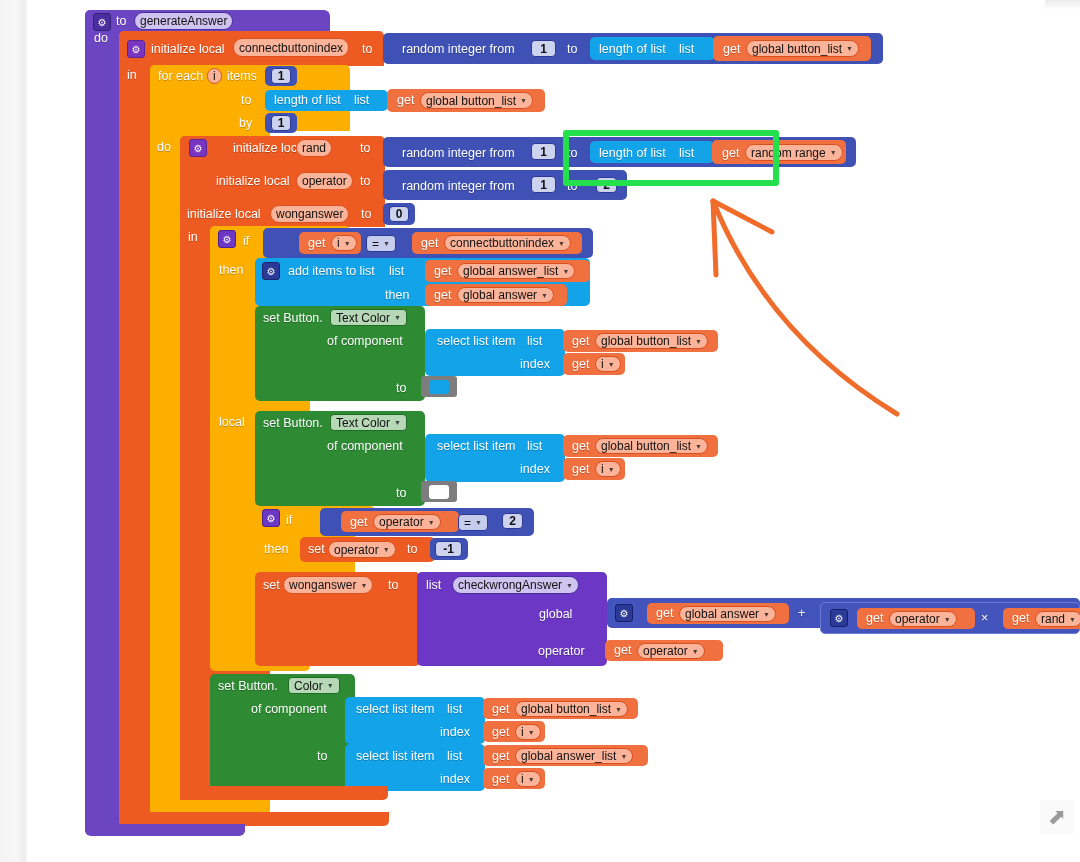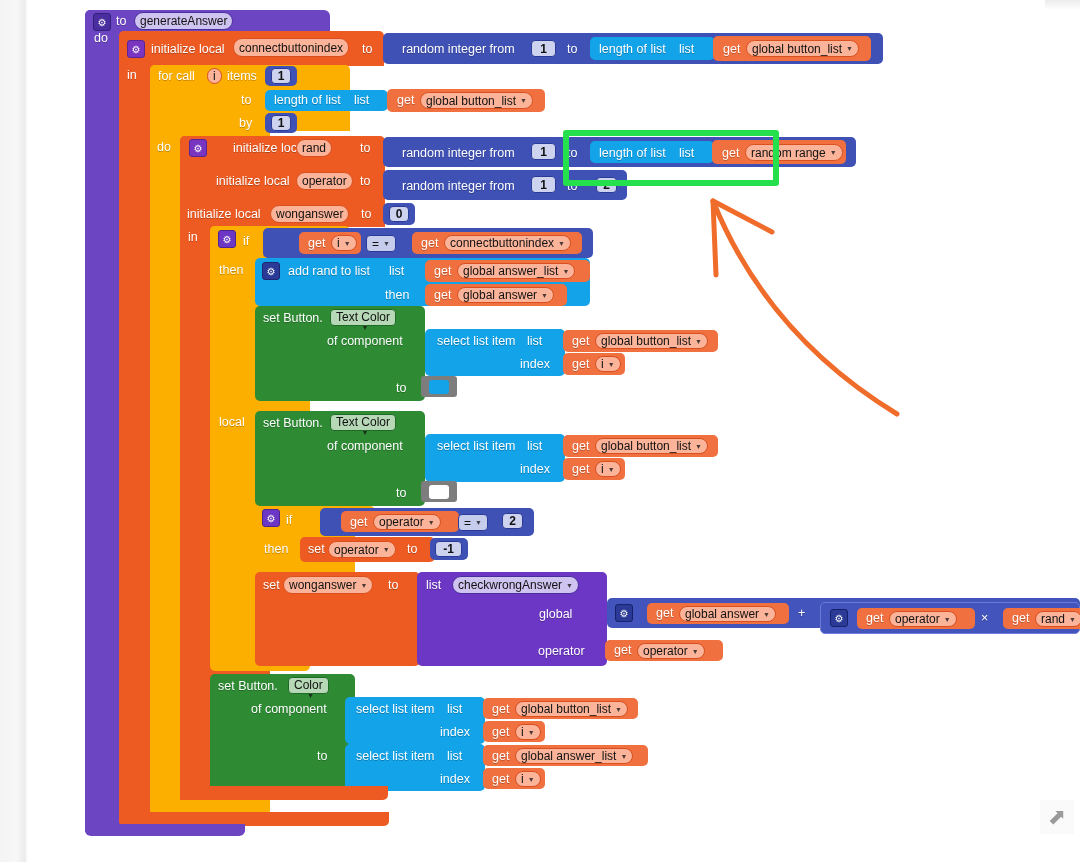--- a/index.html
+++ b/index.html
@@ -32,21 +32,21 @@
   .c-cyan{background:#12a3e8;}
   .c-green{background:#2e8b34;}
   .c-viol{background:#6b37c4;}
 
   
   .field{position:absolute;box-sizing:border-box;border-radius:9px;
          display:flex;align-items:center;padding:0 5px;font-size:12px;
          color:#111;white-space:nowrap;}
   .field.pale-orange{background:#fbb49a;border:1px solid #d94f1e;}
   .field.pale-purple{background:#cfc4ef;border:1px solid #4a2ea0;}
-  .field.pale-green{background:#b6d8b6;border:1px solid #1f6b26;flex-direction:column;}
+  .field.pale-green{background:#b6d8b6;border:1px solid #1f6b26;}
   .field.pale-blue{background:#c6ccec;border:1px solid #2b3a96;}
   .field.num{background:#cdd3ee;border:1px solid #2b3a96;border-radius:4px;
              justify-content:center;font-weight:600;}
   .caret{margin-left:4px;font-size:7px;opacity:.75;}
 
   
   .gear{position:absolute;width:16px;height:16px;border-radius:3px;
         display:flex;align-items:center;justify-content:center;
         font-size:10px;color:#fff;}
   .gear.on-orange{background:#7a35c0;border:1px solid #5a2596;}
@@ -98,21 +98,21 @@
   <div class="lbl" style="left:679px;top:43px;">list</div>
   <div class="blk c-orange-l" style="left:713px;top:36px;width:158px;height:25px;"></div>
   <div class="lbl" style="left:723px;top:43px;">get</div>
   <div class="field pale-orange" style="left:746px;top:40px;height:17px;">
       <span>global button_list</span>
       <span class="caret">▼</span>
     </div>
 
   <div class="blk c-gold" style="left:150px;top:65px;width:120px;height:750px;"></div>
   <div class="blk c-gold" style="left:150px;top:65px;width:200px;height:66px;border-radius:5px 5px 0 0;"></div>
-  <div class="lbl" style="left:158px;top:70px;">for call</div>
+  <div class="lbl" style="left:158px;top:70px;">for each</div>
   <div class="field pale-orange" style="left:207px;top:68px;height:16px;">i</div>
   <div class="lbl" style="left:227px;top:70px;">items</div>
   <div class="blk c-blue" style="left:265px;top:66px;width:32px;height:20px;"></div>
   <div class="field num" style="left:271px;top:68px;width:20px;height:16px;">1</div>
 
   <div class="lbl" style="left:241px;top:94px;">to</div>
   <div class="blk c-cyan" style="left:265px;top:90px;width:123px;height:21px;"></div>
   <div class="lbl" style="left:274px;top:94px;">length of list</div>
   <div class="lbl" style="left:354px;top:94px;">list</div>
   <div class="blk c-orange-l" style="left:387px;top:89px;width:158px;height:23px;"></div>
@@ -185,21 +185,21 @@
   <div class="lbl" style="left:421px;top:237px;">get</div>
   <div class="field pale-orange" style="left:444px;top:235px;height:16px;">
       <span>connectbuttonindex</span>
       <span class="caret">▼</span>
     </div>
 
   <div class="lbl" style="left:219px;top:264px;">then</div>
 
   <div class="blk c-cyan" style="left:255px;top:258px;width:335px;height:48px;"></div>
   <div class="gear on-cyan" style="left:262px;top:262px;">⚙</div>
-  <div class="lbl" style="left:288px;top:265px;">add rand to list</div>
+  <div class="lbl" style="left:288px;top:265px;">add items to list</div>
   <div class="lbl" style="left:389px;top:265px;">list</div>
   <div class="blk c-orange-l" style="left:425px;top:260px;width:165px;height:22px;"></div>
   <div class="lbl" style="left:434px;top:265px;">get</div>
   <div class="field pale-orange" style="left:457px;top:263px;height:16px;">
       <span>global answer_list</span>
       <span class="caret">▼</span>
     </div>
   <div class="lbl" style="left:385px;top:289px;">then</div>
   <div class="blk c-orange-l" style="left:425px;top:284px;width:142px;height:22px;"></div>
   <div class="lbl" style="left:434px;top:289px;">get</div>

